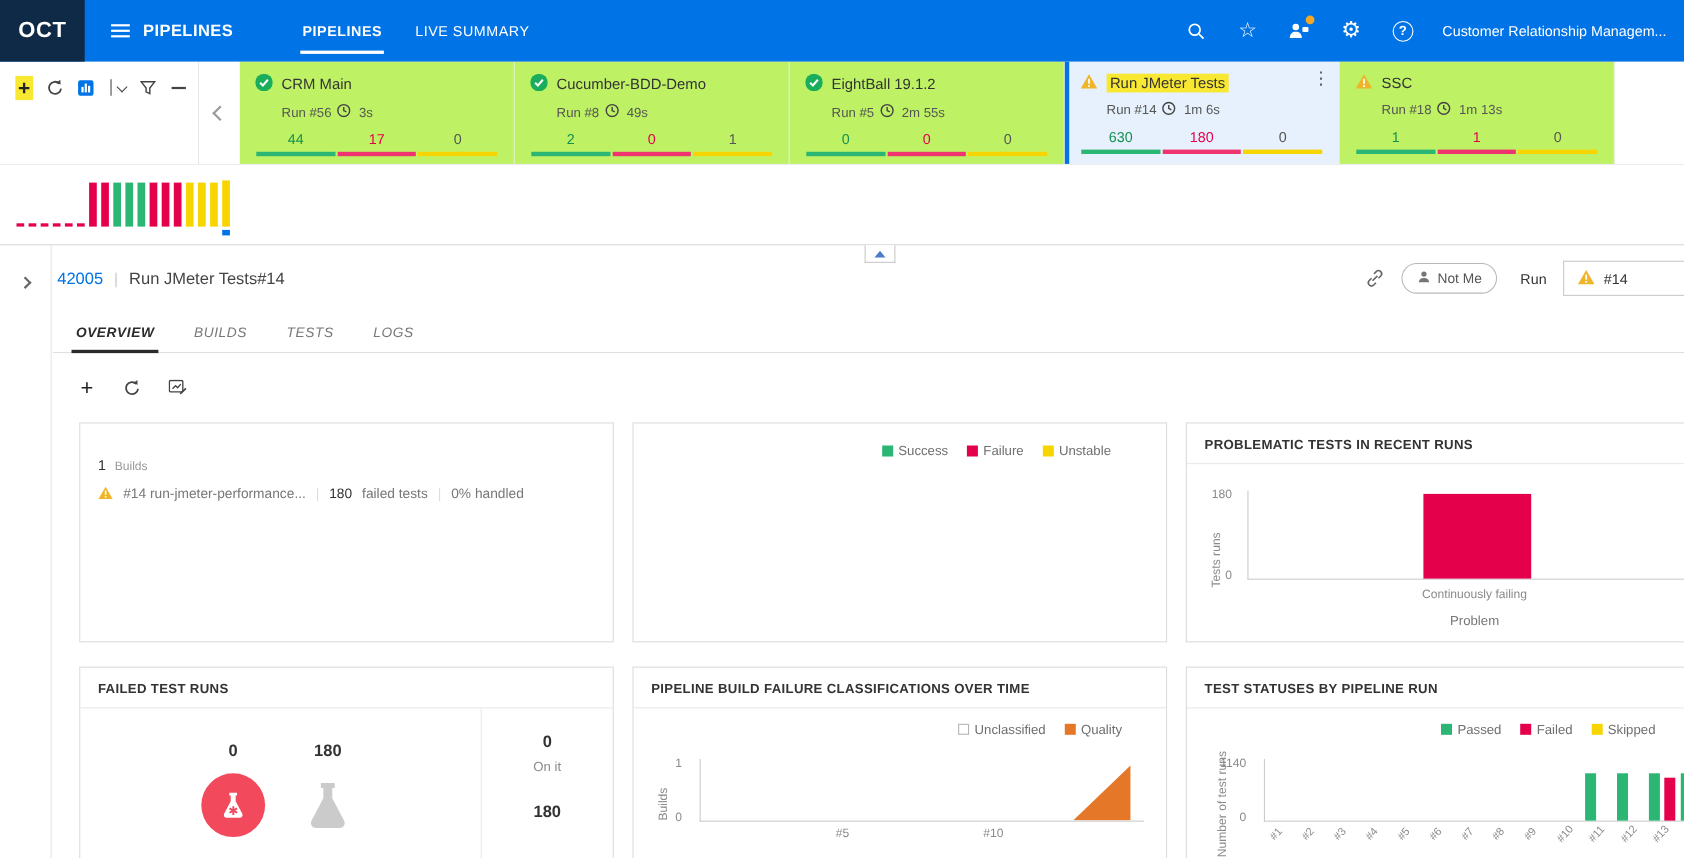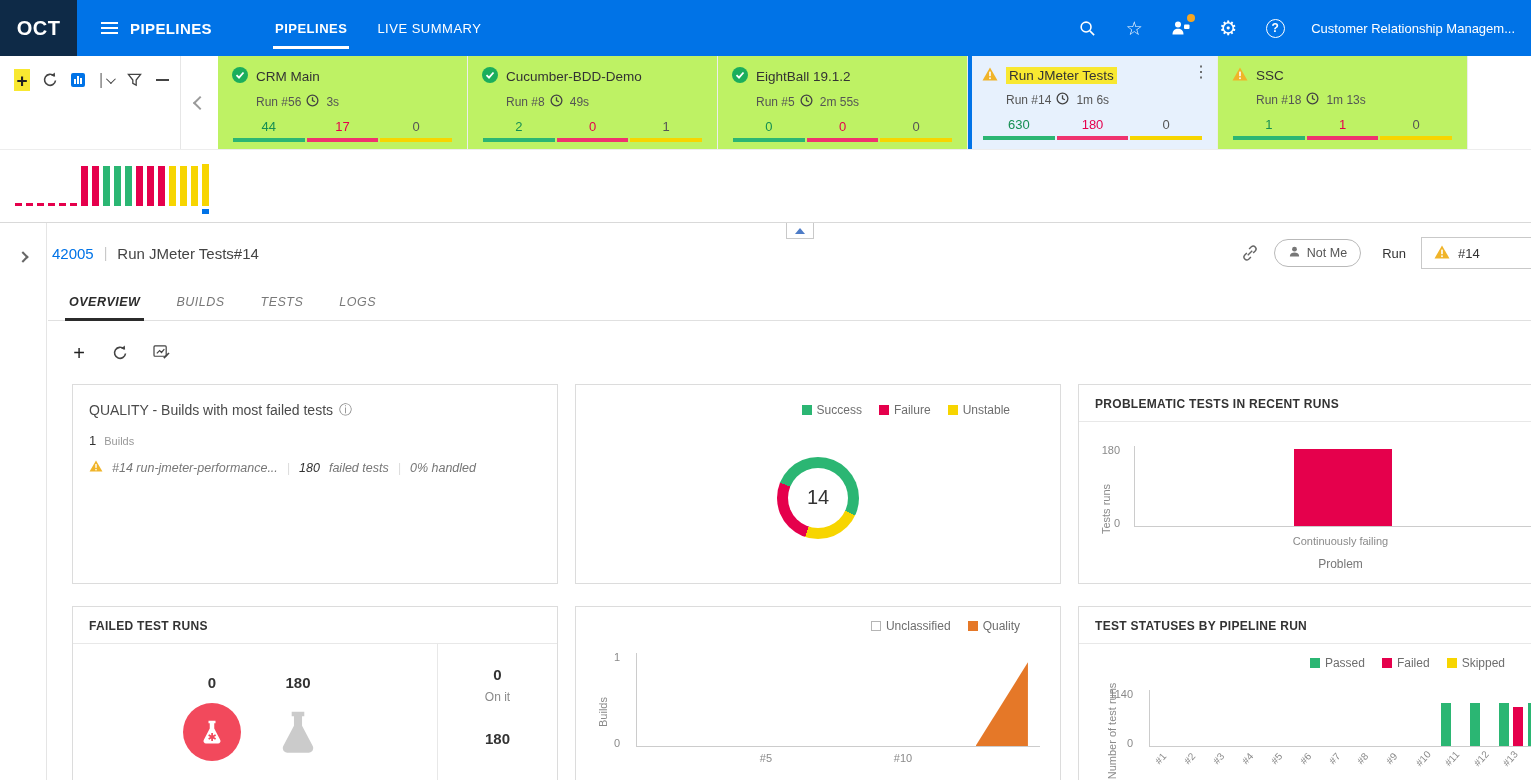--- a/index.html
+++ b/index.html
@@ -90,21 +90,21 @@
   .widget-header { padding:12px 16px 10px; font-size:12px; font-weight:bold; color:#333; letter-spacing:.3px; border-bottom:1px solid #e8e8e8; }
   .widget-body { flex:1; position:relative; }
 
   
   .w1-body { padding:16px; }
   .w1-section-title { font-size:14px; color:#4a4a4a; display:flex; align-items:center; gap:6px; }
   .info-glyph { color:#8a8a8a; font-size:13px; cursor:pointer; }
   .w1-builds { margin-top:14px; display:flex; align-items:baseline; gap:8px; }
   .w1-count { font-size:13px; color:#333; }
   .w1-builds-label { font-size:11px; color:#999; }
-  .w1-issue-row { margin-top:12px; display:flex; align-items:center; gap:9px; font-size:12.5px; color:#777; white-space:nowrap;font-style:italic; }
+  .w1-issue-row { margin-top:12px; display:flex; align-items:flex-start; gap:9px; font-size:12.5px; color:#777; white-space:nowrap; }
   .pipe-sep { color:#ddd; }
   .w1-strong { color:#333; }
   .w1-handled-bar { margin-top:22px; background:#fdf7f7; border:1px solid #f3e3e3; border-bottom:2px solid #e5004c; padding:6px 9px; font-size:11.5px; color:#555; }
 
   
   .legend { position:absolute; top:18px; display:flex; gap:17px; align-items:center; }
   .legend-item { display:flex; align-items:center; gap:5px; font-size:12px; color:#6e6e6e; }
   .legend-sq { width:10px; height:10px; display:inline-block; }
   .legend-sq.outline { border:1px solid #b5b5b5; }
 
@@ -524,24 +524,20 @@
               <path d="M4 9 L7 6 L9 8 L12 4.5"></path>
               <path d="M11.5 14 L17 8.5" stroke-width="1.7"></path>
             </svg>
         </span>
       </div>
 
       <div class="widgets">
 
         <div class="widget">
           <div class="widget-body w1-body">
-            <div class="w1-section-title">
-              <span>QUALITY - Builds with most failed tests</span>
-              <span class="info-glyph">ⓘ</span>
-            </div>
             <div class="w1-builds">
               <span class="w1-count">1</span>
               <span class="w1-builds-label">Builds</span>
             </div>
             <div class="w1-issue-row">
               <span><svg viewBox="0 0 16 14" width="14" height="12">
                     <path d="M8 0.5 L15.5 13.5 H0.5 Z" fill="#f0b429"></path>
                     <rect x="7.2" y="4.6" width="1.6" height="4.6" fill="#fff"></rect>
                     <rect x="7.2" y="10.4" width="1.6" height="1.7" fill="#fff"></rect>
                   </svg></span>
@@ -563,25 +559,20 @@
                   <span>Success</span>
                 </span>
               <span class="legend-item">
                   <span class="legend-sq" style="background: rgb(229, 0, 76);"></span>
                   <span>Failure</span>
                 </span>
               <span class="legend-item">
                   <span class="legend-sq" style="background: rgb(247, 213, 0);"></span>
                   <span>Unstable</span>
                 </span>
-            </div>
-            <div class="donut" style="background: conic-gradient(rgb(43, 182, 115) 0deg, rgb(43, 182, 115) 115deg, rgb(247, 213, 0) 115deg, rgb(247, 213, 0) 198deg, rgb(229, 0, 76) 198deg, rgb(229, 0, 76) 292deg, rgb(43, 182, 115) 292deg, rgb(43, 182, 115) 360deg);">
-              <div class="donut-hole">
-                  <span>14</span>
-                </div>
             </div>
           </div>
         </div>
 
         <div class="widget">
           <div class="widget-header">PROBLEMATIC TESTS IN RECENT RUNS</div>
           <div class="widget-body">
             <div class="y-axis-label">Tests runs</div>
             <div class="y-ticks w3-ticks">
               <span>180</span>
@@ -619,20 +610,21 @@
             </div>
             <div class="w4-right">
               <div class="w4-num">0</div>
               <div class="w4-onit">On it</div>
               <div class="w4-num w4-total">180</div>
             </div>
           </div>
         </div>
 
         <div class="widget">
+          <div class="widget-header">PIPELINE BUILD FAILURE CLASSIFICATIONS OVER TIME</div>
           <div class="widget-body">
             <div class="legend" style="right:40px; top:12px;">
               <span class="legend-item">
                   <span class="legend-sq outline" style="background: rgb(255, 255, 255);"></span>
                   <span>Unclassified</span>
                 </span>
               <span class="legend-item">
                   <span class="legend-sq" style="background: rgb(229, 120, 40);"></span>
                   <span>Quality</span>
                 </span>

